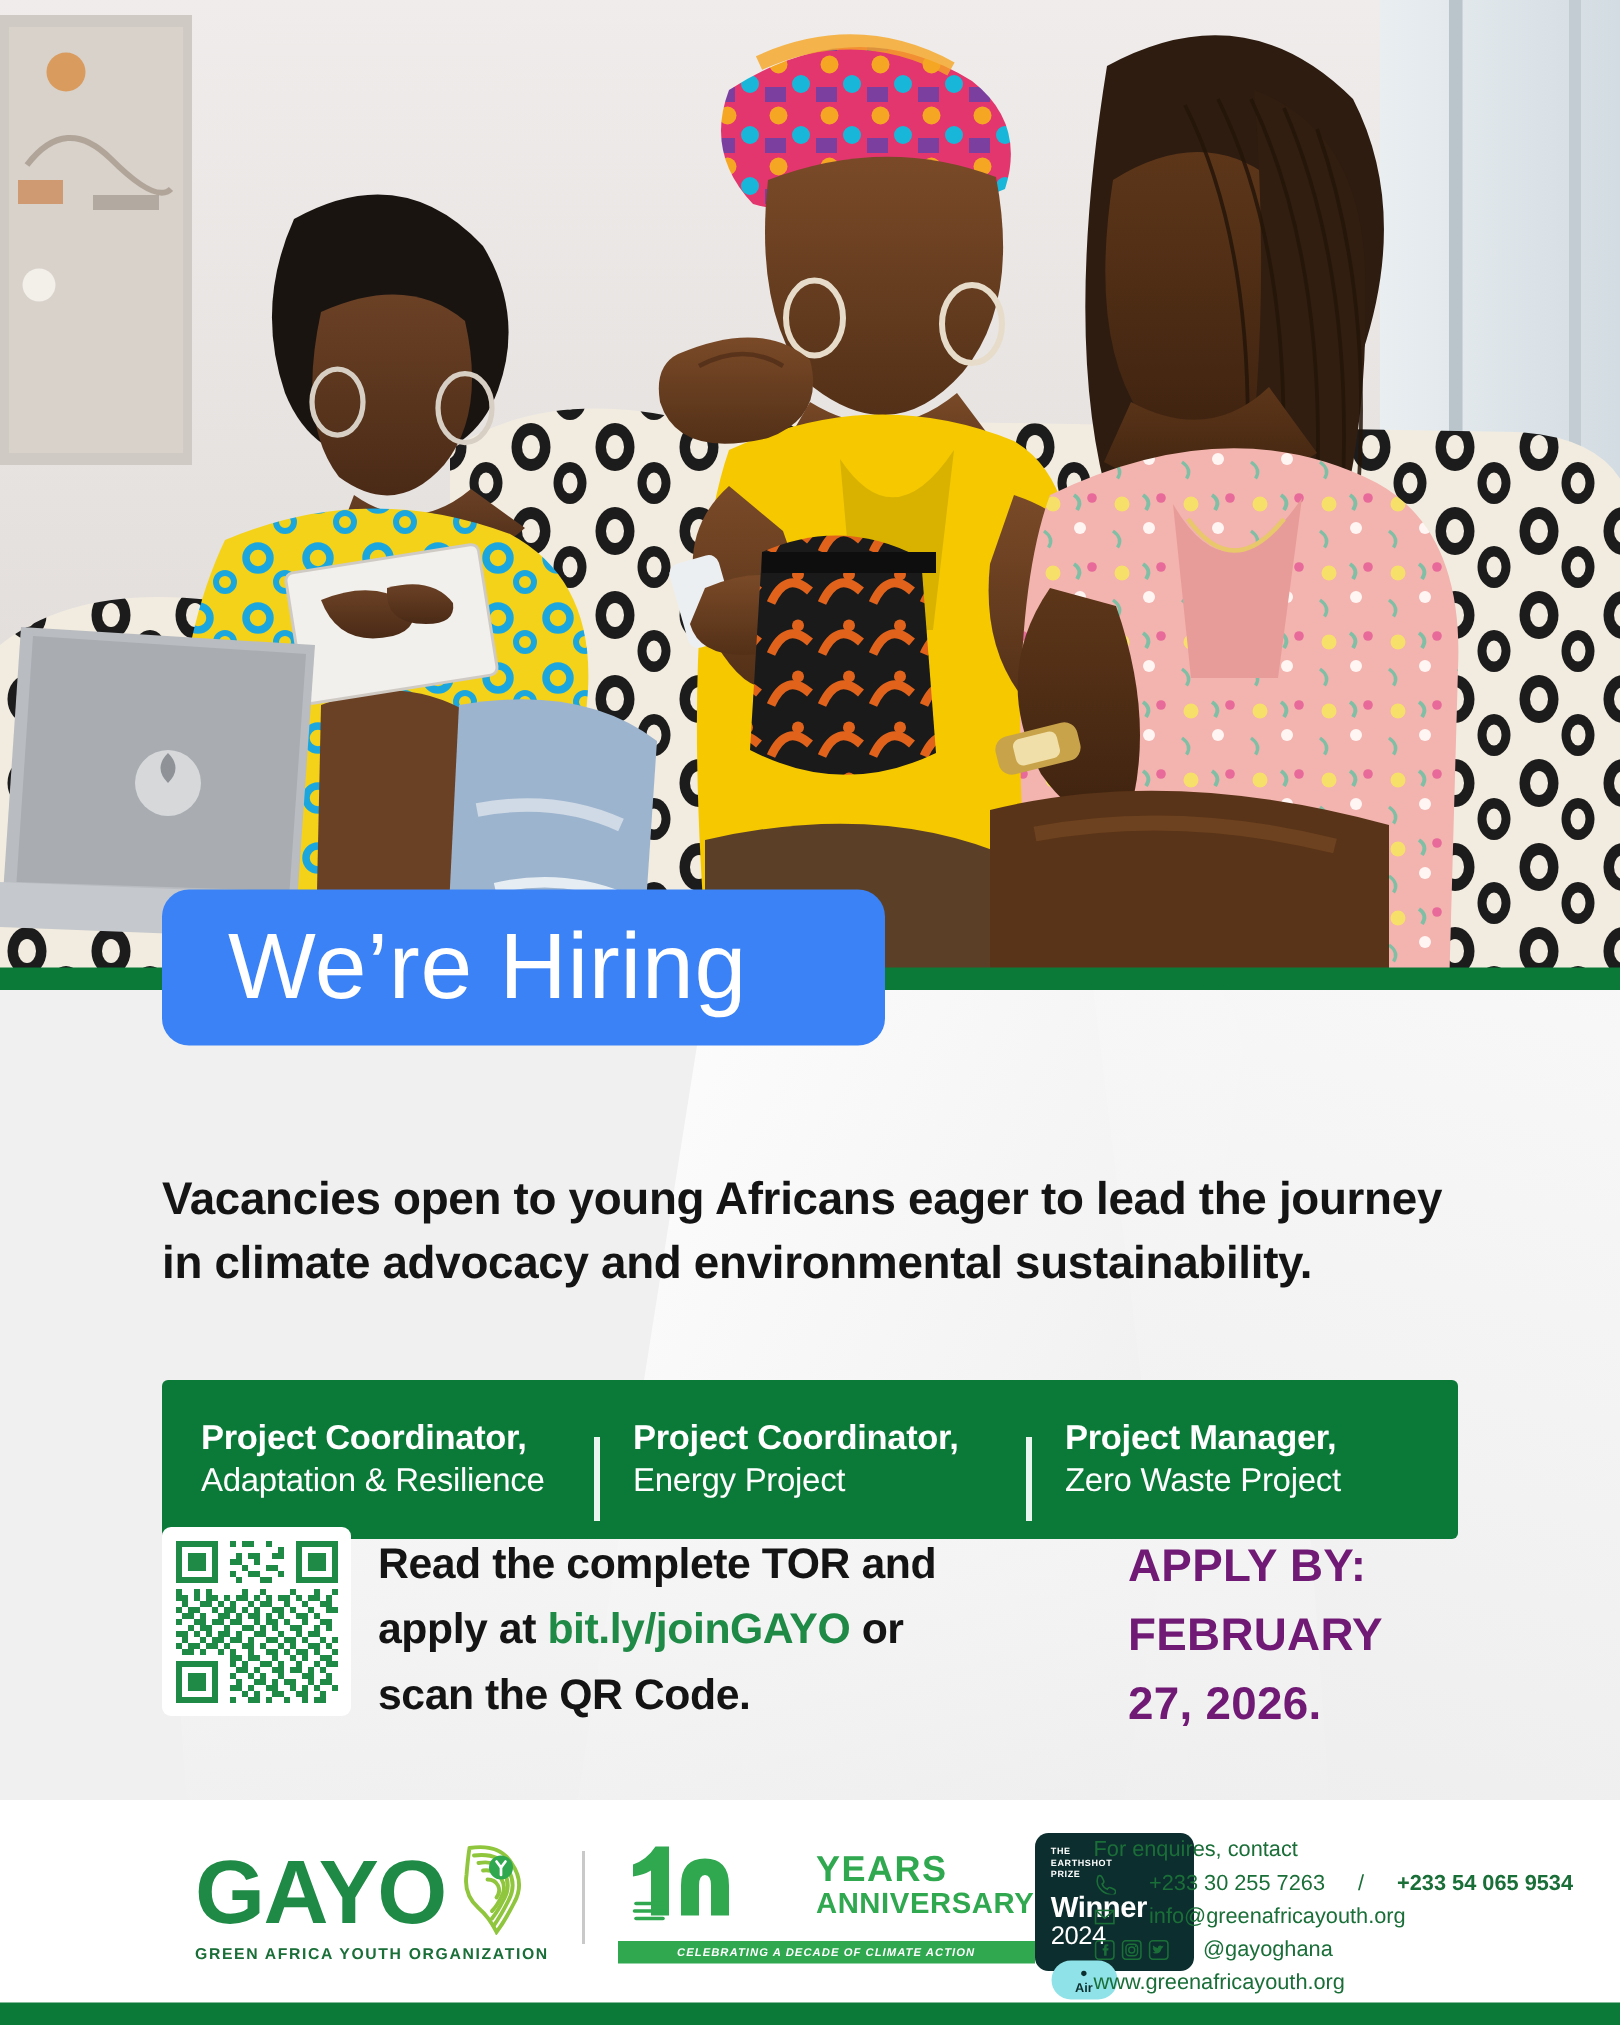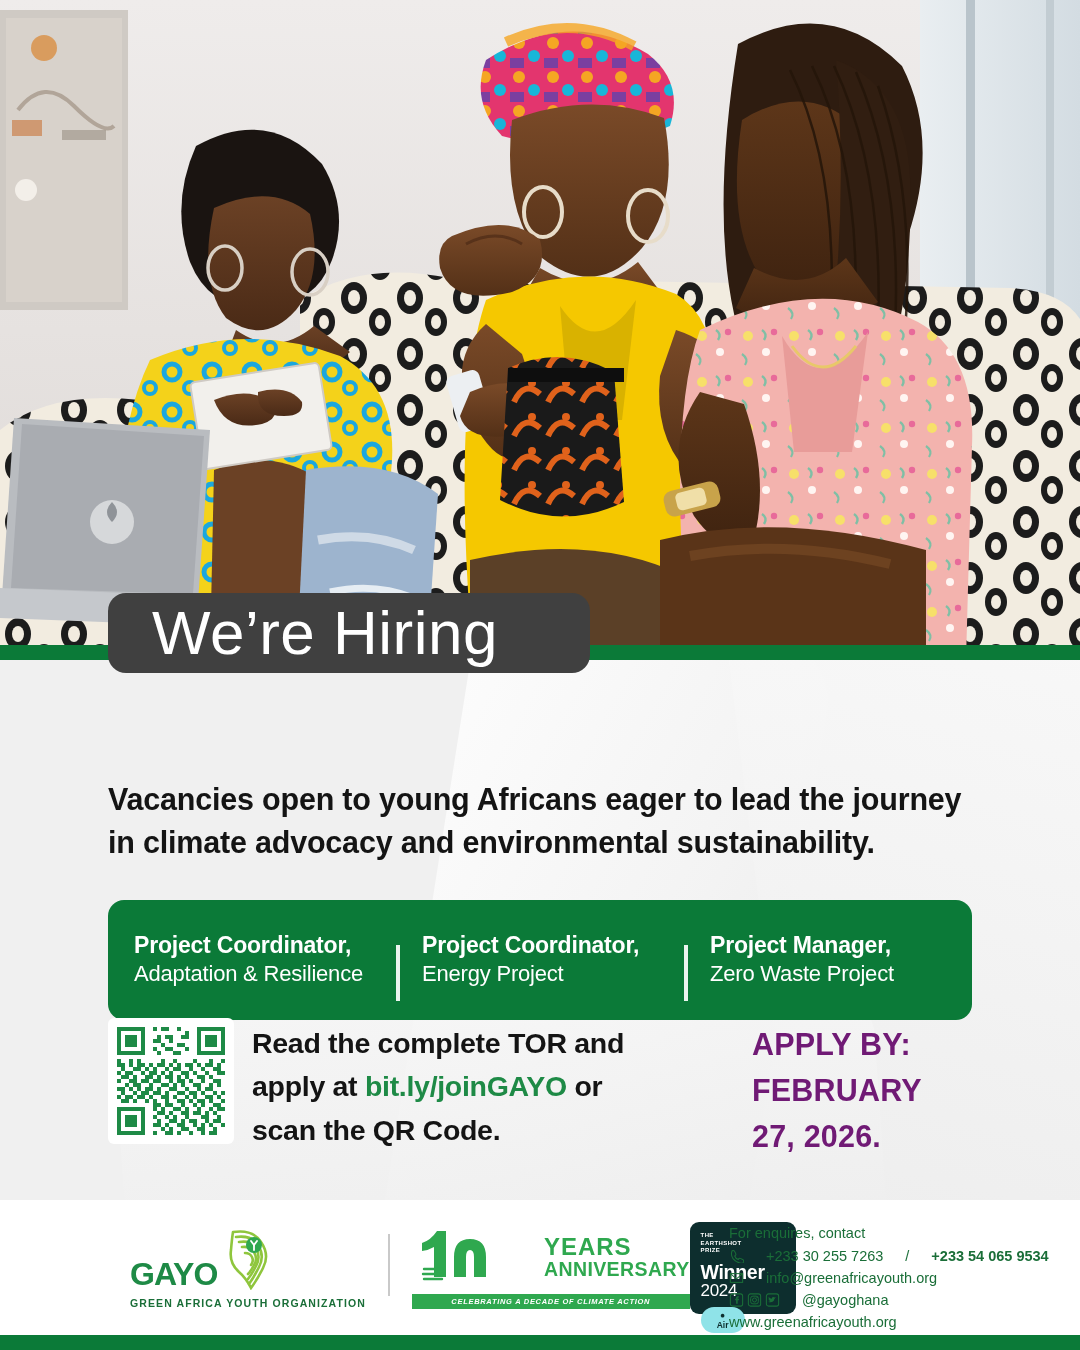--- a/index.html
+++ b/index.html
@@ -20,22 +20,22 @@
   .photo svg { display:block; width:1080px; height:660px; }
 
   .photo-green-edge {
     position:absolute; left:0; top:645px; width:1080px; height:15px;
     background:#0B7A38;
   }
 
   
   .hiring-badge {
     position:absolute; left:108px; top:593px;
-    width:482px; height:80px;
-    background:#404040;
+    width:482px; height:104px;
+    background:#3b82f6;
     border-radius:18px;
     display:flex; align-items:center; justify-content:flex-start;
     padding-left:44px;
     z-index:5;
   }
   .hiring-badge span {
     color:#ffffff;
     font-size:62px;
     font-weight:400;
     letter-spacing:0.5px;
@@ -60,24 +60,24 @@
   .lede {
     position:absolute; left:108px; top:778px; width:880px;
     font-size:30.5px; font-weight:bold; color:#141414;
     line-height:1.42;
     letter-spacing:-0.2px;
     z-index:3;
   }
 
   
   .roles {
-    position:absolute; left:108px; top:900px;
-    width:864px; height:120px;
+    position:absolute; left:108px; top:920px;
+    width:864px; height:106px;
     background:#0B7A38;
-    border-radius:16px;
+    border-radius:4px;
     display:flex; align-items:center;
     z-index:3;
   }
   .role {
     flex:1 1 0; padding:0 0 0 26px; position:relative; color:#fff;
   }
   .role + .role::before {
     content:""; position:absolute; left:0px; top:14px;
     width:4px; height:56px; background:#ffffff; opacity:.92;
   }
@@ -112,21 +112,21 @@
   }
   .footer-bar {
     position:absolute; left:0; top:1335px; width:1080px; height:15px;
     background:#0B7A38;
   }
 
   .logos { position:absolute; left:130px; top:1222px; display:flex; align-items:center; gap:0; }
 
   .gayo { display:flex; flex-direction:column; align-items:flex-start; }
   .gayo-top { display:flex; align-items:flex-end; }
-  .gayo-word { font-size:32px; font-weight:bold; color:#1E8A46; letter-spacing:-1px; line-height:.92; }
+  .gayo-word { font-size:60px; font-weight:bold; color:#1E8A46; letter-spacing:-1px; line-height:.92; }
   .gayo-sub { font-size:10.5px; font-weight:bold; color:#1A6E38; letter-spacing:1.1px; margin-top:7px; }
 
   .vdiv { width:2px; height:62px; background:#c9c9c9; margin:0 22px 6px 22px; }
 
   .anniv { display:flex; flex-direction:column; align-items:center; }
   .anniv-top { display:flex; align-items:center;gap:37px; }
   .anniv-txt { display:flex; flex-direction:column; margin-left:3px; }
   .anniv-y { font-size:24px; font-weight:bold; color:#2FA84F; letter-spacing:1px; line-height:.95; }
   .anniv-a { font-size:19.5px; font-weight:bold; color:#2FA84F; letter-spacing:.4px; line-height:1.05; }
   .anniv-tag {

